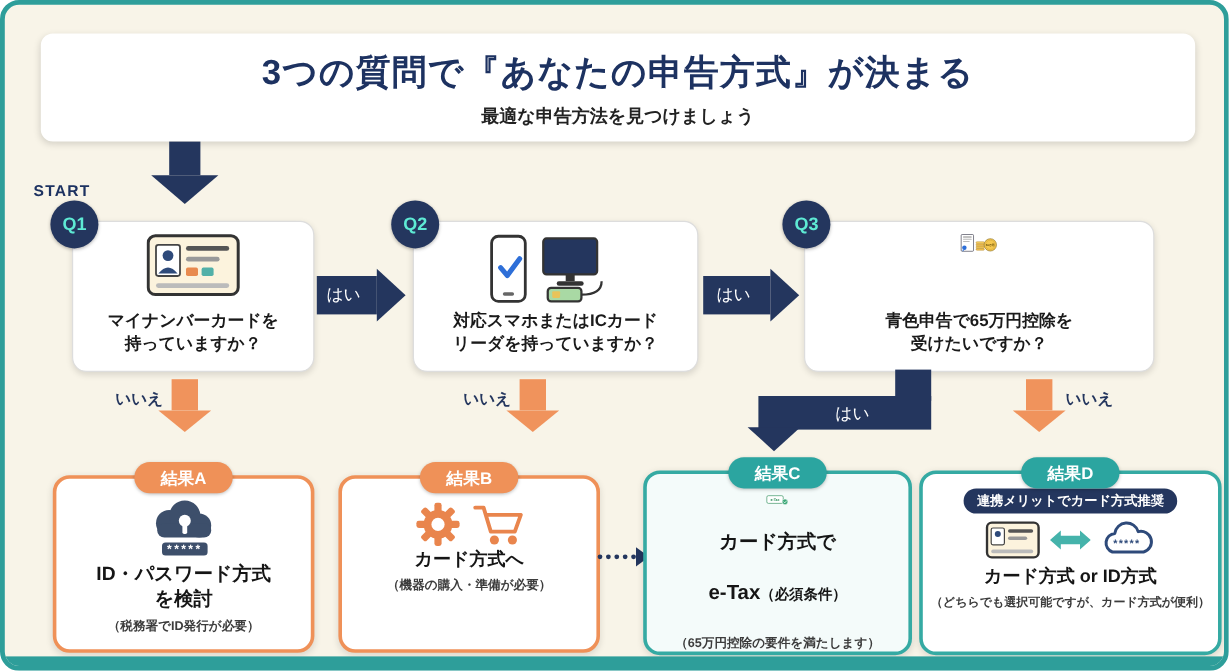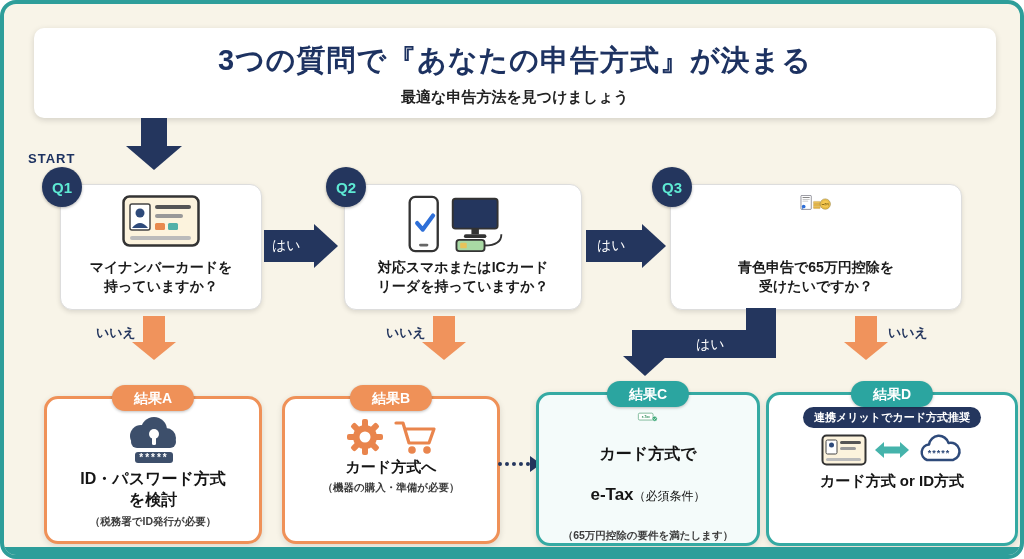--- a/index.html
+++ b/index.html
@@ -208,21 +208,21 @@
   <div class="rbox teal" style="left:532px;top:388px;width:218px;height:148px;background:#f4fbfa;gap:19px;">
     <div class="rpill teal">結果C</div>
     <svg width="88" height="44" viewBox="0 0 88 44" style="margin-top:17px;">
       <rect x="2" y="5" width="64" height="30" rx="6" fill="#fff" stroke="#2f8f5b" stroke-width="2.5"></rect>
       <text x="34" y="25" text-anchor="middle" font-size="14" font-weight="bold" fill="#2f8f5b">e-Tax</text>
       <circle cx="73" cy="29" r="11" fill="#3aa776" stroke="#fff" stroke-width="2"></circle>
       <path d="M68 29 l4 4 l7 -8" stroke="#fff" stroke-width="3" fill="none" stroke-linecap="round" stroke-linejoin="round"></path>
     </svg>
     <div class="rline" style="margin-top:3px;">カード方式で</div>
     <div class="rline">
-      <span style="font-size:17px;">e-Tax</span><span style="font-size:12px;font-weight:400;">（必須条件）</span>
+      <span style="font-size:17px;">e-Tax</span><span style="font-size:12px;font-weight:700;">（必須条件）</span>
     </div>
     <div class="rnote">（65万円控除の要件を満たします）</div>
   </div>
 
   <div class="rbox teal" style="left:762px;top:388px;width:246px;height:148px;">
     <div class="rpill teal">結果D</div>
     <div class="banner">連携メリットでカード方式推奨</div>
     <div class="iconrow" style="margin-top:5px;">
       <svg width="46" height="32" viewBox="0 0 46 32">
         <rect x="1.5" y="1.5" width="43" height="29" rx="4" fill="#fcf3dd" stroke="#333" stroke-width="2"></rect>
@@ -234,17 +234,18 @@
       </svg>
       <svg width="34" height="20" viewBox="0 0 34 20">
         <polygon points="0,10 9,2 9,6.5 25,6.5 25,2 34,10 25,18 25,13.5 9,13.5 9,18" fill="#45b3ab"></polygon>
       </svg>
       <svg width="46" height="34" viewBox="0 0 46 34">
         <path d="M10 27 a8 8 0 0 1 2-15.5 a10 10 0 0 1 19.5 -1.5 a8 8 0 0 1 4.5 17 z" fill="#fff" stroke="#2e4a7a" stroke-width="2.5" stroke-linejoin="round"></path>
         <text x="22" y="23" text-anchor="middle" font-size="9" font-weight="bold" letter-spacing="1" fill="#2e4a7a">*****</text>
       </svg>
     </div>
     <div class="rline" style="font-size:15px;margin-top:4px;">カード方式 or ID方式</div>
+    <div class="rnote" style="font-size:10px;">（どちらでも選択可能ですが、カード方式が便利）</div>
   </div>
 
   <div class="abs" style="left:0;right:0;bottom:0;height:8px;background:#2e9e9a;"></div>
 
 </div>
 
 </body></html>

